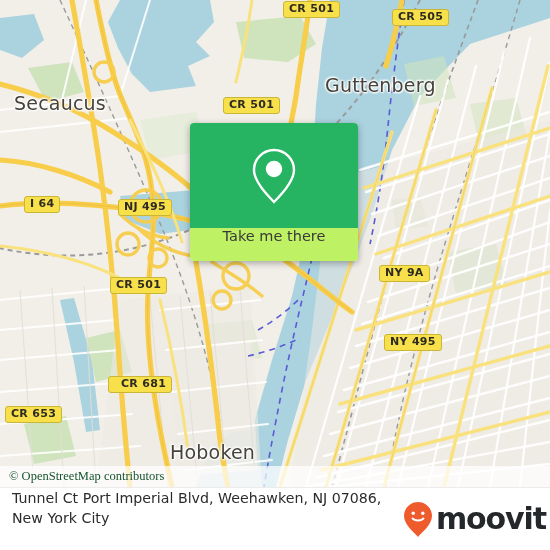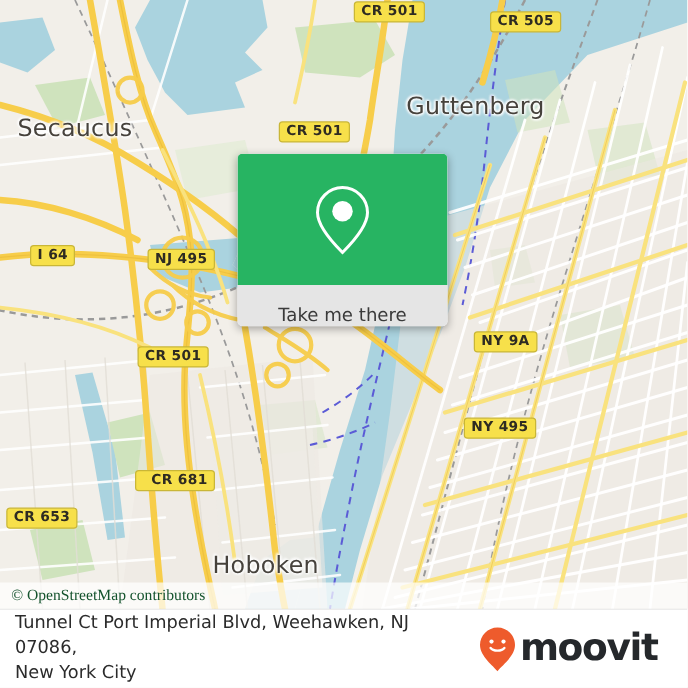--- a/index.html
+++ b/index.html
@@ -85,22 +85,22 @@
     box-shadow: 0 2px 7px rgba(0,0,0,.33);
     background: #fff;
   }
   #card-head {
     height: 105px;
     background: #27b462;
     display: flex; align-items: center; justify-content: center;
   }
   #card-foot {
     height: 33px;
-    background: #e5e5e5;
-    display: flex; align-items: flex-end; justify-content: center;
+    background: #bef264;
+    display: flex; align-items: flex-start; justify-content: center;
   }
   #card-foot span {
     font-family: "DejaVu Sans", sans-serif;
     font-size: 14.5px;
     color: #3a3a3a;
   }
 
   
   #bottom {
     position: absolute; left: 0; top: 487px;
@@ -113,21 +113,21 @@
     flex: 1;
     padding-left: 12px;
     padding-right: 6px;
     font-family: "DejaVu Sans", sans-serif;
     font-size: 14.2px;
     line-height: 20px;
     color: #2b2b2b;
   }
   #logo {
     display: flex; align-items: center;
-    padding-right: 24px;
+    padding-right: 4px;
     gap: 3px;
   }
   #logo-word {
     font-family: "DejaVu Sans", sans-serif;
     font-size: 30px;
     font-weight: 700;
     color: #25282b;
     letter-spacing: -1.1px;
     line-height: 30px;
   }
@@ -298,21 +298,21 @@
     <div class="place-label" style="left:325px;top:74px;">Guttenberg</div>
     <div class="place-label" style="left:170px;top:441px;">Hoboken</div>
 
     <div class="shield" style="left:283px;top:1px;">CR 501</div>
     <div class="shield" style="left:392px;top:9px;">CR 505</div>
     <div class="shield" style="left:223px;top:97px;">CR 501</div>
     <div class="shield" style="left:24px;top:196px;">I 64</div>
     <div class="shield" style="left:118px;top:199px;">NJ 495</div>
     <div class="shield" style="left:110px;top:277px;">CR 501</div>
     <div class="shield" style="left:379px;top:265px;">NY 9A</div>
-    <div class="shield" style="left:371px;top:334px;">NY 495</div>
+    <div class="shield" style="left:384px;top:334px;">NY 495</div>
     <div class="shield" style="left:108px;top:376px;padding-left:12px;">CR 681</div>
     <div class="shield" style="left:5px;top:406px;">CR 653</div>
 
     <div id="attribution">
       <span>© OpenStreetMap contributors</span>
     </div>
   </div>
 
   <div id="card">
     <div id="card-head">

